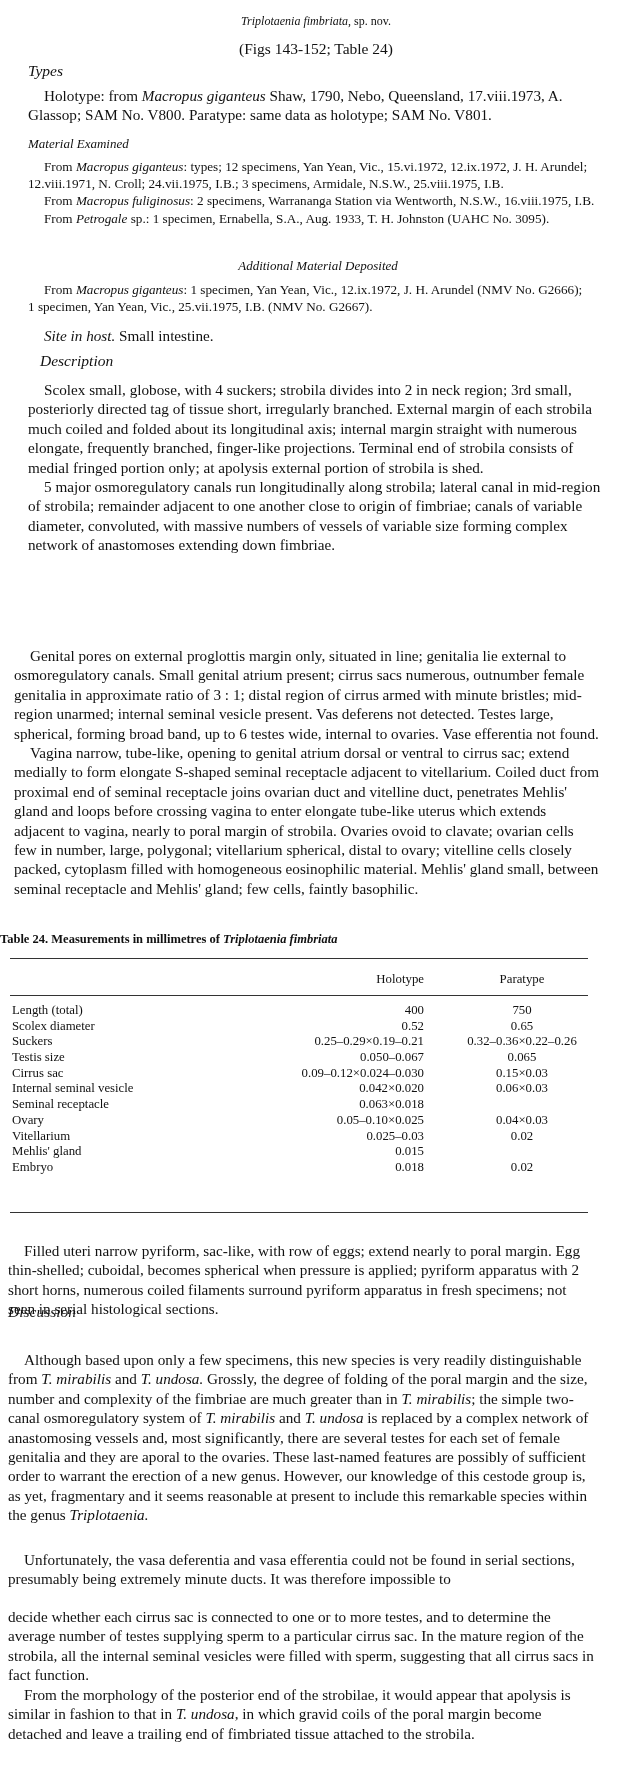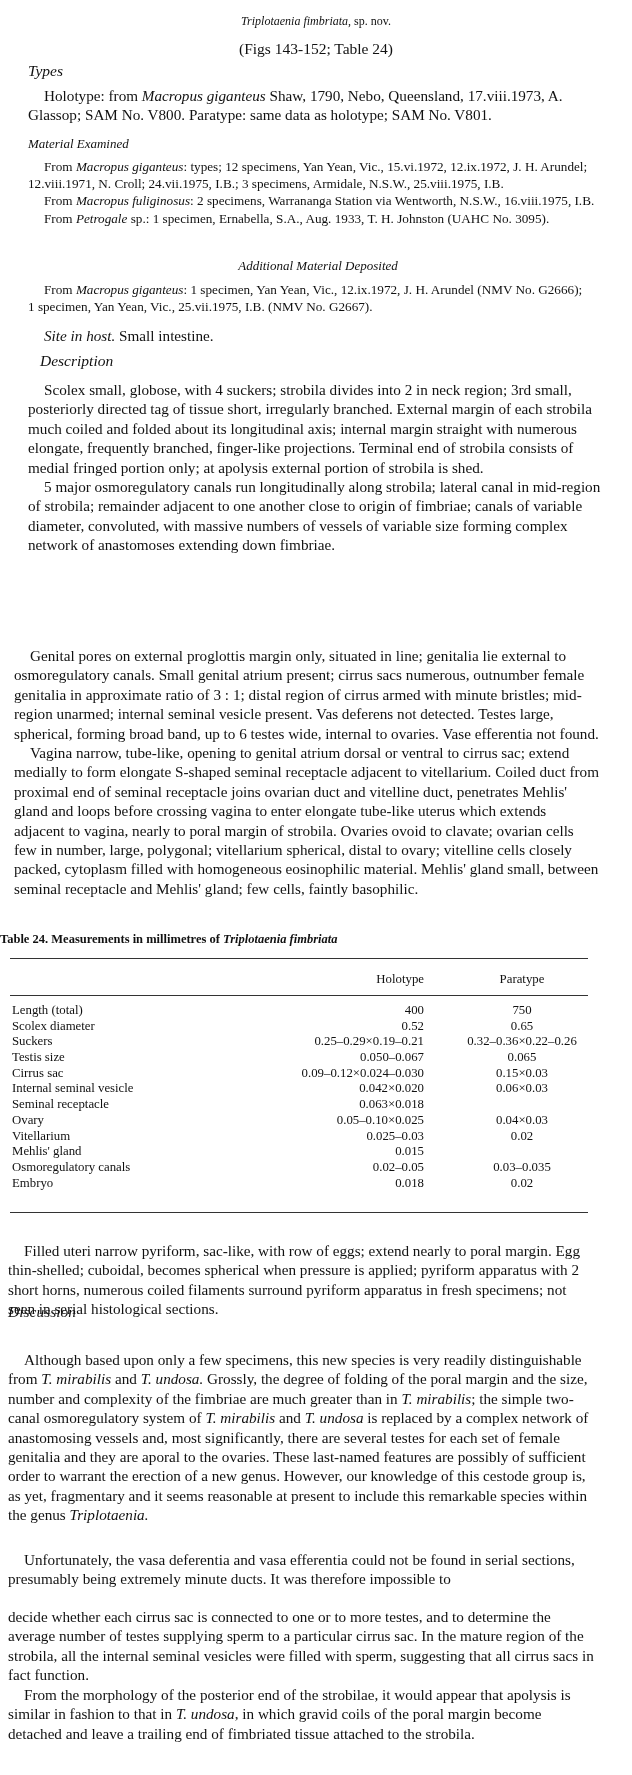--- a/index.html
+++ b/index.html
@@ -128,25 +128,20 @@
         <span class="c0">Vitellarium</span>
         <span class="c1">0.025–0.03</span>
         <span class="c2">0.02</span>
       </div>
     <div class="tbl-row">
         <span class="c0">Mehlis' gland</span>
         <span class="c1">0.015</span>
         <span class="c2"></span>
       </div>
     <div class="tbl-row">
-        <span class="c0">Osmoregulatory canals</span>
-        <span class="c1">0.02–0.05</span>
-        <span class="c2">0.03–0.035</span>
-      </div>
-    <div class="tbl-row">
         <span class="c0">Embryo</span>
         <span class="c1">0.018</span>
         <span class="c2">0.02</span>
       </div>
   </div>
   <div class="rule" style="top:1212px;"></div>
 
   <p class="t-block3 para-large indent" style="top:1241px; width:575px;">Filled uteri narrow pyriform, sac-like, with row of eggs;  extend nearly to poral margin.  Egg thin-shelled;  cuboidal, becomes spherical when pressure is applied; pyriform apparatus with 2 short horns, numerous coiled filaments surround pyriform apparatus in fresh specimens;  not seen in serial histological sections.</p>
 
   <div class="t-block3 h-italic h-large" style="top:1303px;">Discussion</div>

